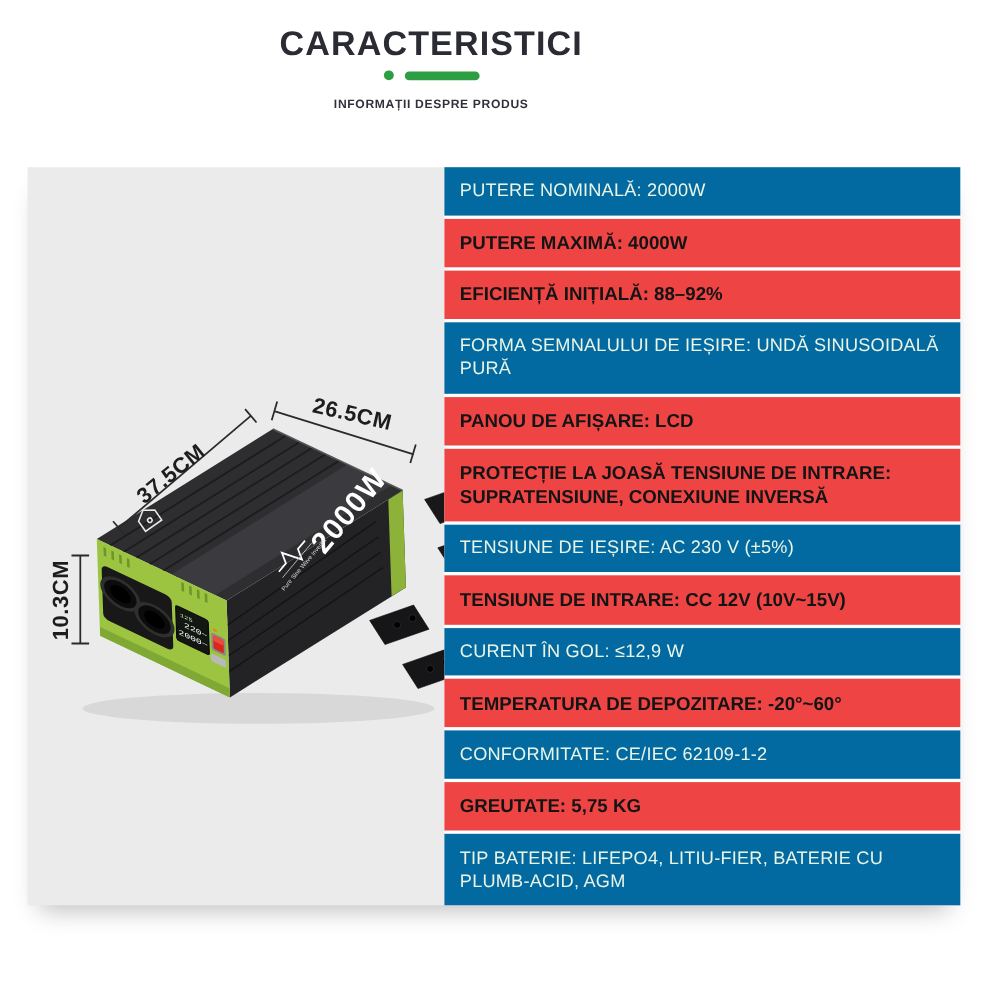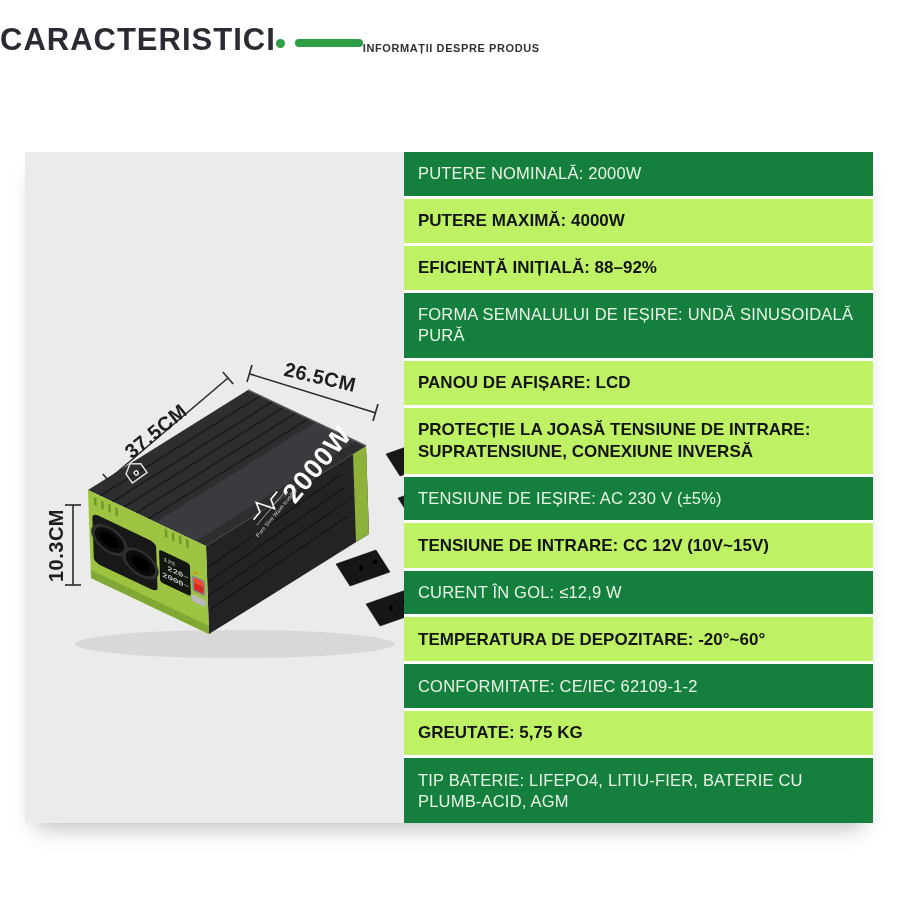--- a/index.html
+++ b/index.html
@@ -2,21 +2,21 @@
 <html><head>
 <meta charset="utf-8">
 <style>
   html,body{margin:0;padding:0;}
   body{
     width:900px;height:912px;position:relative;overflow:hidden;
     background:#ffffff;
     font-family:"Liberation Sans", sans-serif;
   }
   
-  .header{position:absolute;top:22px;left:0;width:784px;display:flex;flex-direction:row;align-items:center;}
+  .header{position:absolute;top:22px;left:0;width:784px;display:flex;flex-direction:column;align-items:center;}
   .title{
     font-size:31px;font-weight:700;color:#2a2b33;letter-spacing:1px;margin:0;
   }
   .underline{display:flex;align-items:center;gap:10px;margin-top:6px;}
   .underline .dot{width:9px;height:9px;border-radius:50%;background:#2d9e43;}
   .underline .bar{width:68px;height:8px;border-radius:5px;background:#2d9e43;}
   .subtitle{
     margin-top:16px;font-size:11px;font-weight:700;color:#30313a;letter-spacing:.6px;
   }
   
@@ -28,22 +28,22 @@
   
   .specs{
     position:absolute;left:404px;top:152px;width:469px;height:671px;
     display:flex;flex-direction:column;justify-content:space-between;gap:3px;
     background:#ffffff;
   }
   .spec-row{
     display:flex;align-items:center;
     padding:6px 14px;white-space:pre-line;line-height:1.28;flex:1 1 auto;
   }
-  .spec-row.green{background:#15803d;color:#e9f5e7;font-size:16.5px;font-weight:500;letter-spacing:.2px;}
-  .spec-row.white{background:#bef264;color:#141414;font-size:17px;font-weight:700;}
+  .spec-row.green{background:#0369a1;color:#e9f5e7;font-size:16.5px;font-weight:500;letter-spacing:.2px;}
+  .spec-row.white{background:#ef4444;color:#141414;font-size:17px;font-weight:700;}
   
   .product-svg{position:absolute;left:30px;top:358px;width:450px;height:310px;}
   .dim-label{
     position:absolute;font-size:20px;font-weight:700;color:#1d1d1d;
     width:84px;text-align:center;letter-spacing:.5px;
   }
   .dim-label.width{left:278px;top:366px;transform:rotate(13deg);}
   .dim-label.length{left:114px;top:420px;transform:rotate(-39deg);}
   .dim-label.height{left:14px;top:534px;transform:rotate(-90deg);}
 </style>

